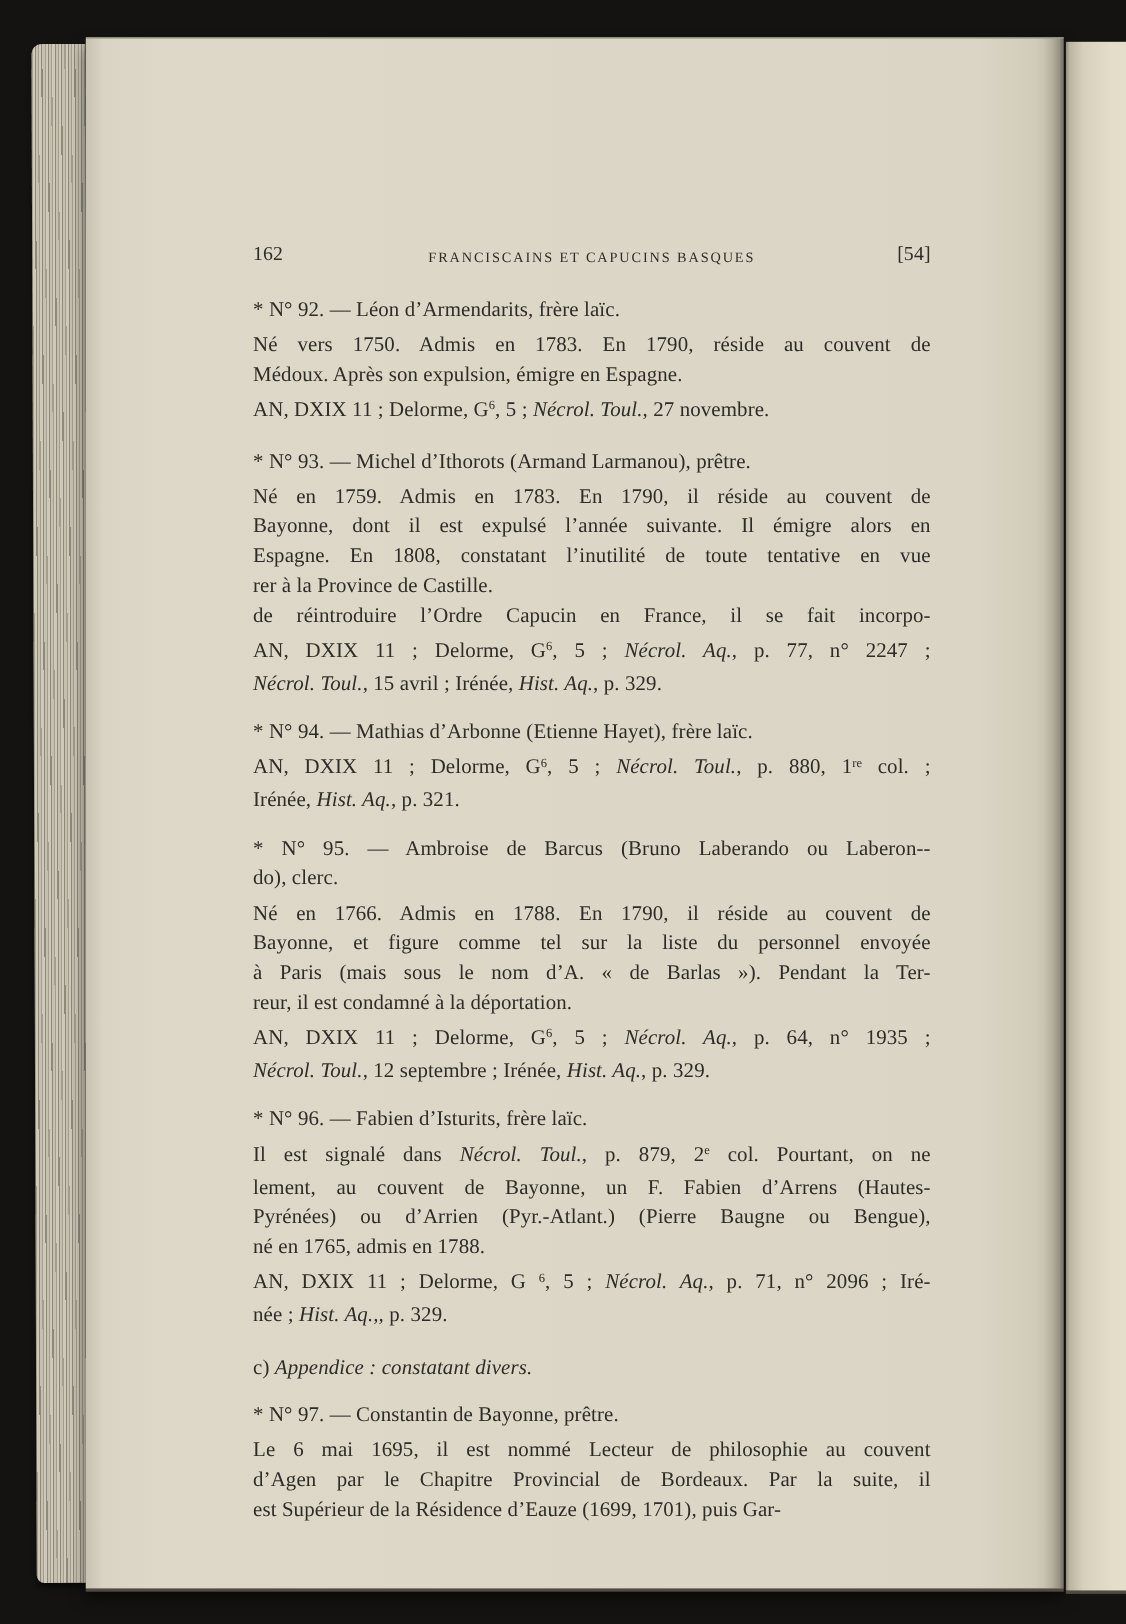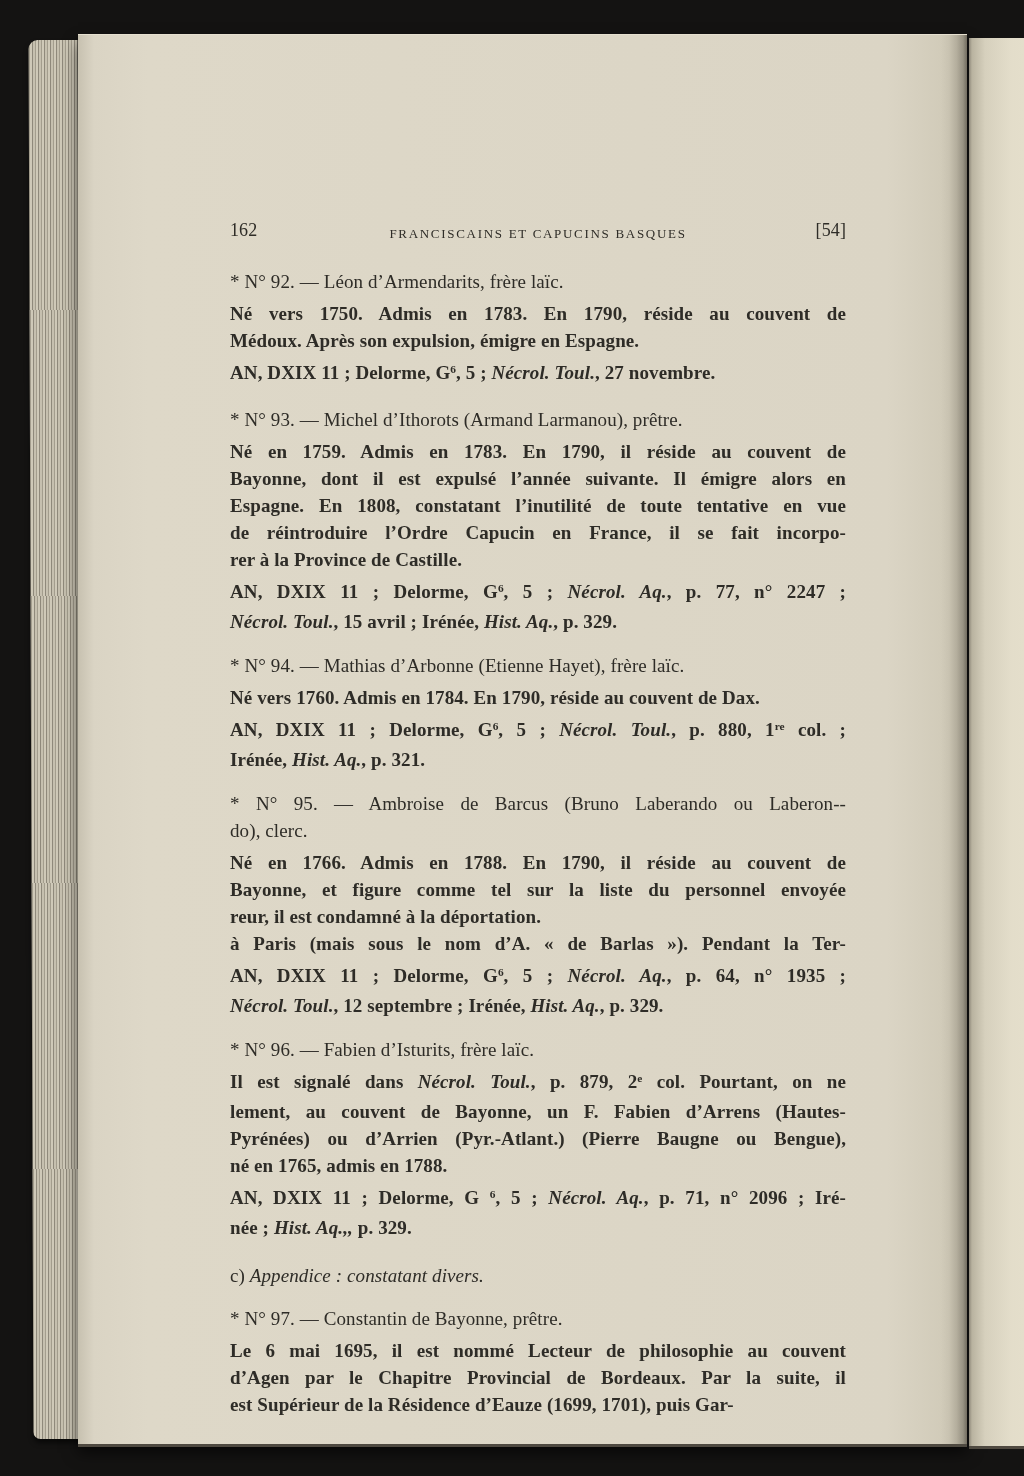--- a/index.html
+++ b/index.html
@@ -53,21 +53,21 @@
   .pg-header { position: relative; height: 24px; margin-bottom: 27px; }
   .pg-num  { position: absolute; left: 0; top: 0; font-size: 18px; }
   .pg-title{
     position: absolute; left: 50%; top: 3px; transform: translateX(-50%);
     font-size: 13px; letter-spacing: 1.7px; white-space: nowrap;
   }
   .pg-ref  { position: absolute; right: 0; top: 0; font-size: 18px; }
 
   .block { margin: 0 0 17px 0; }
   .block.section { margin-top: 21px; margin-bottom: 16px; }
-  .para + .para { margin-top: 5px; font-weight: bold; }
+  .para + .para { margin-top: 5px; }
 
   .line { text-align: justify; text-align-last: justify; }
   .line.lastline { text-align-last: left; }
 
   .it  { font-style: italic; }
   .sup { font-size: 60%; position: relative; top: -0.5em; letter-spacing: 0; }
 </style>
 </head>
 <body>
 
@@ -95,50 +95,47 @@
             </div>
           </div>
           <div class="block">
             <div class="para heading">
               <div class="line lastline">* N° 93. — Michel d’Ithorots (Armand Larmanou), prêtre.</div>
             </div>
             <div class="para body">
               <div class="line">Né en 1759. Admis en 1783. En 1790, il réside au couvent de</div>
               <div class="line">Bayonne, dont il est expulsé l’année suivante. Il émigre alors en</div>
               <div class="line">Espagne. En 1808, constatant l’inutilité de toute tentative en vue</div>
+              <div class="line lastline">rer à la Province de Castille.</div>
               <div class="line">de réintroduire l’Ordre Capucin en France, il se fait incorpo-</div>
-              <div class="line lastline">rer à la Province de Castille.</div>
             </div>
             <div class="para ref">
               <div class="line">AN, DXIX 11 ; Delorme, G<span class="sup">6</span>, 5 ; <span class="it">Nécrol. Aq.</span>, p. 77, n° 2247 ;</div>
               <div class="line lastline"><span class="it">Nécrol. Toul.</span>, 15 avril ; Irénée, <span class="it">Hist. Aq.</span>, p. 329.</div>
             </div>
           </div>
           <div class="block">
             <div class="para heading">
               <div class="line lastline">* N° 94. — Mathias d’Arbonne (Etienne Hayet), frère laïc.</div>
-            </div>
-            <div class="para body">
-              <div class="line lastline">Né vers 1760. Admis en 1784. En 1790, réside au couvent de Dax.</div>
             </div>
             <div class="para ref">
               <div class="line">AN, DXIX 11 ; Delorme, G<span class="sup">6</span>, 5 ; <span class="it">Nécrol. Toul.</span>, p. 880, 1<span class="sup">re</span> col. ;</div>
               <div class="line lastline">Irénée, <span class="it">Hist. Aq.</span>, p. 321.</div>
             </div>
           </div>
           <div class="block">
             <div class="para heading">
               <div class="line">* N° 95. — Ambroise de Barcus (Bruno Laberando ou Laberon--</div>
               <div class="line lastline">do), clerc.</div>
             </div>
             <div class="para body">
               <div class="line">Né en 1766. Admis en 1788. En 1790, il réside au couvent de</div>
               <div class="line">Bayonne, et figure comme tel sur la liste du personnel envoyée</div>
+              <div class="line">à Paris (mais sous le nom d’A. « de Barlas »). Pendant la Ter-</div>
               <div class="line lastline">reur, il est condamné à la déportation.</div>
-              <div class="line">à Paris (mais sous le nom d’A. « de Barlas »). Pendant la Ter-</div>
             </div>
             <div class="para ref">
               <div class="line">AN, DXIX 11 ; Delorme, G<span class="sup">6</span>, 5 ; <span class="it">Nécrol. Aq.</span>, p. 64, n° 1935 ;</div>
               <div class="line lastline"><span class="it">Nécrol. Toul.</span>, 12 septembre ; Irénée, <span class="it">Hist. Aq.</span>, p. 329.</div>
             </div>
           </div>
           <div class="block">
             <div class="para heading">
               <div class="line lastline">* N° 96. — Fabien d’Isturits, frère laïc.</div>
             </div>

